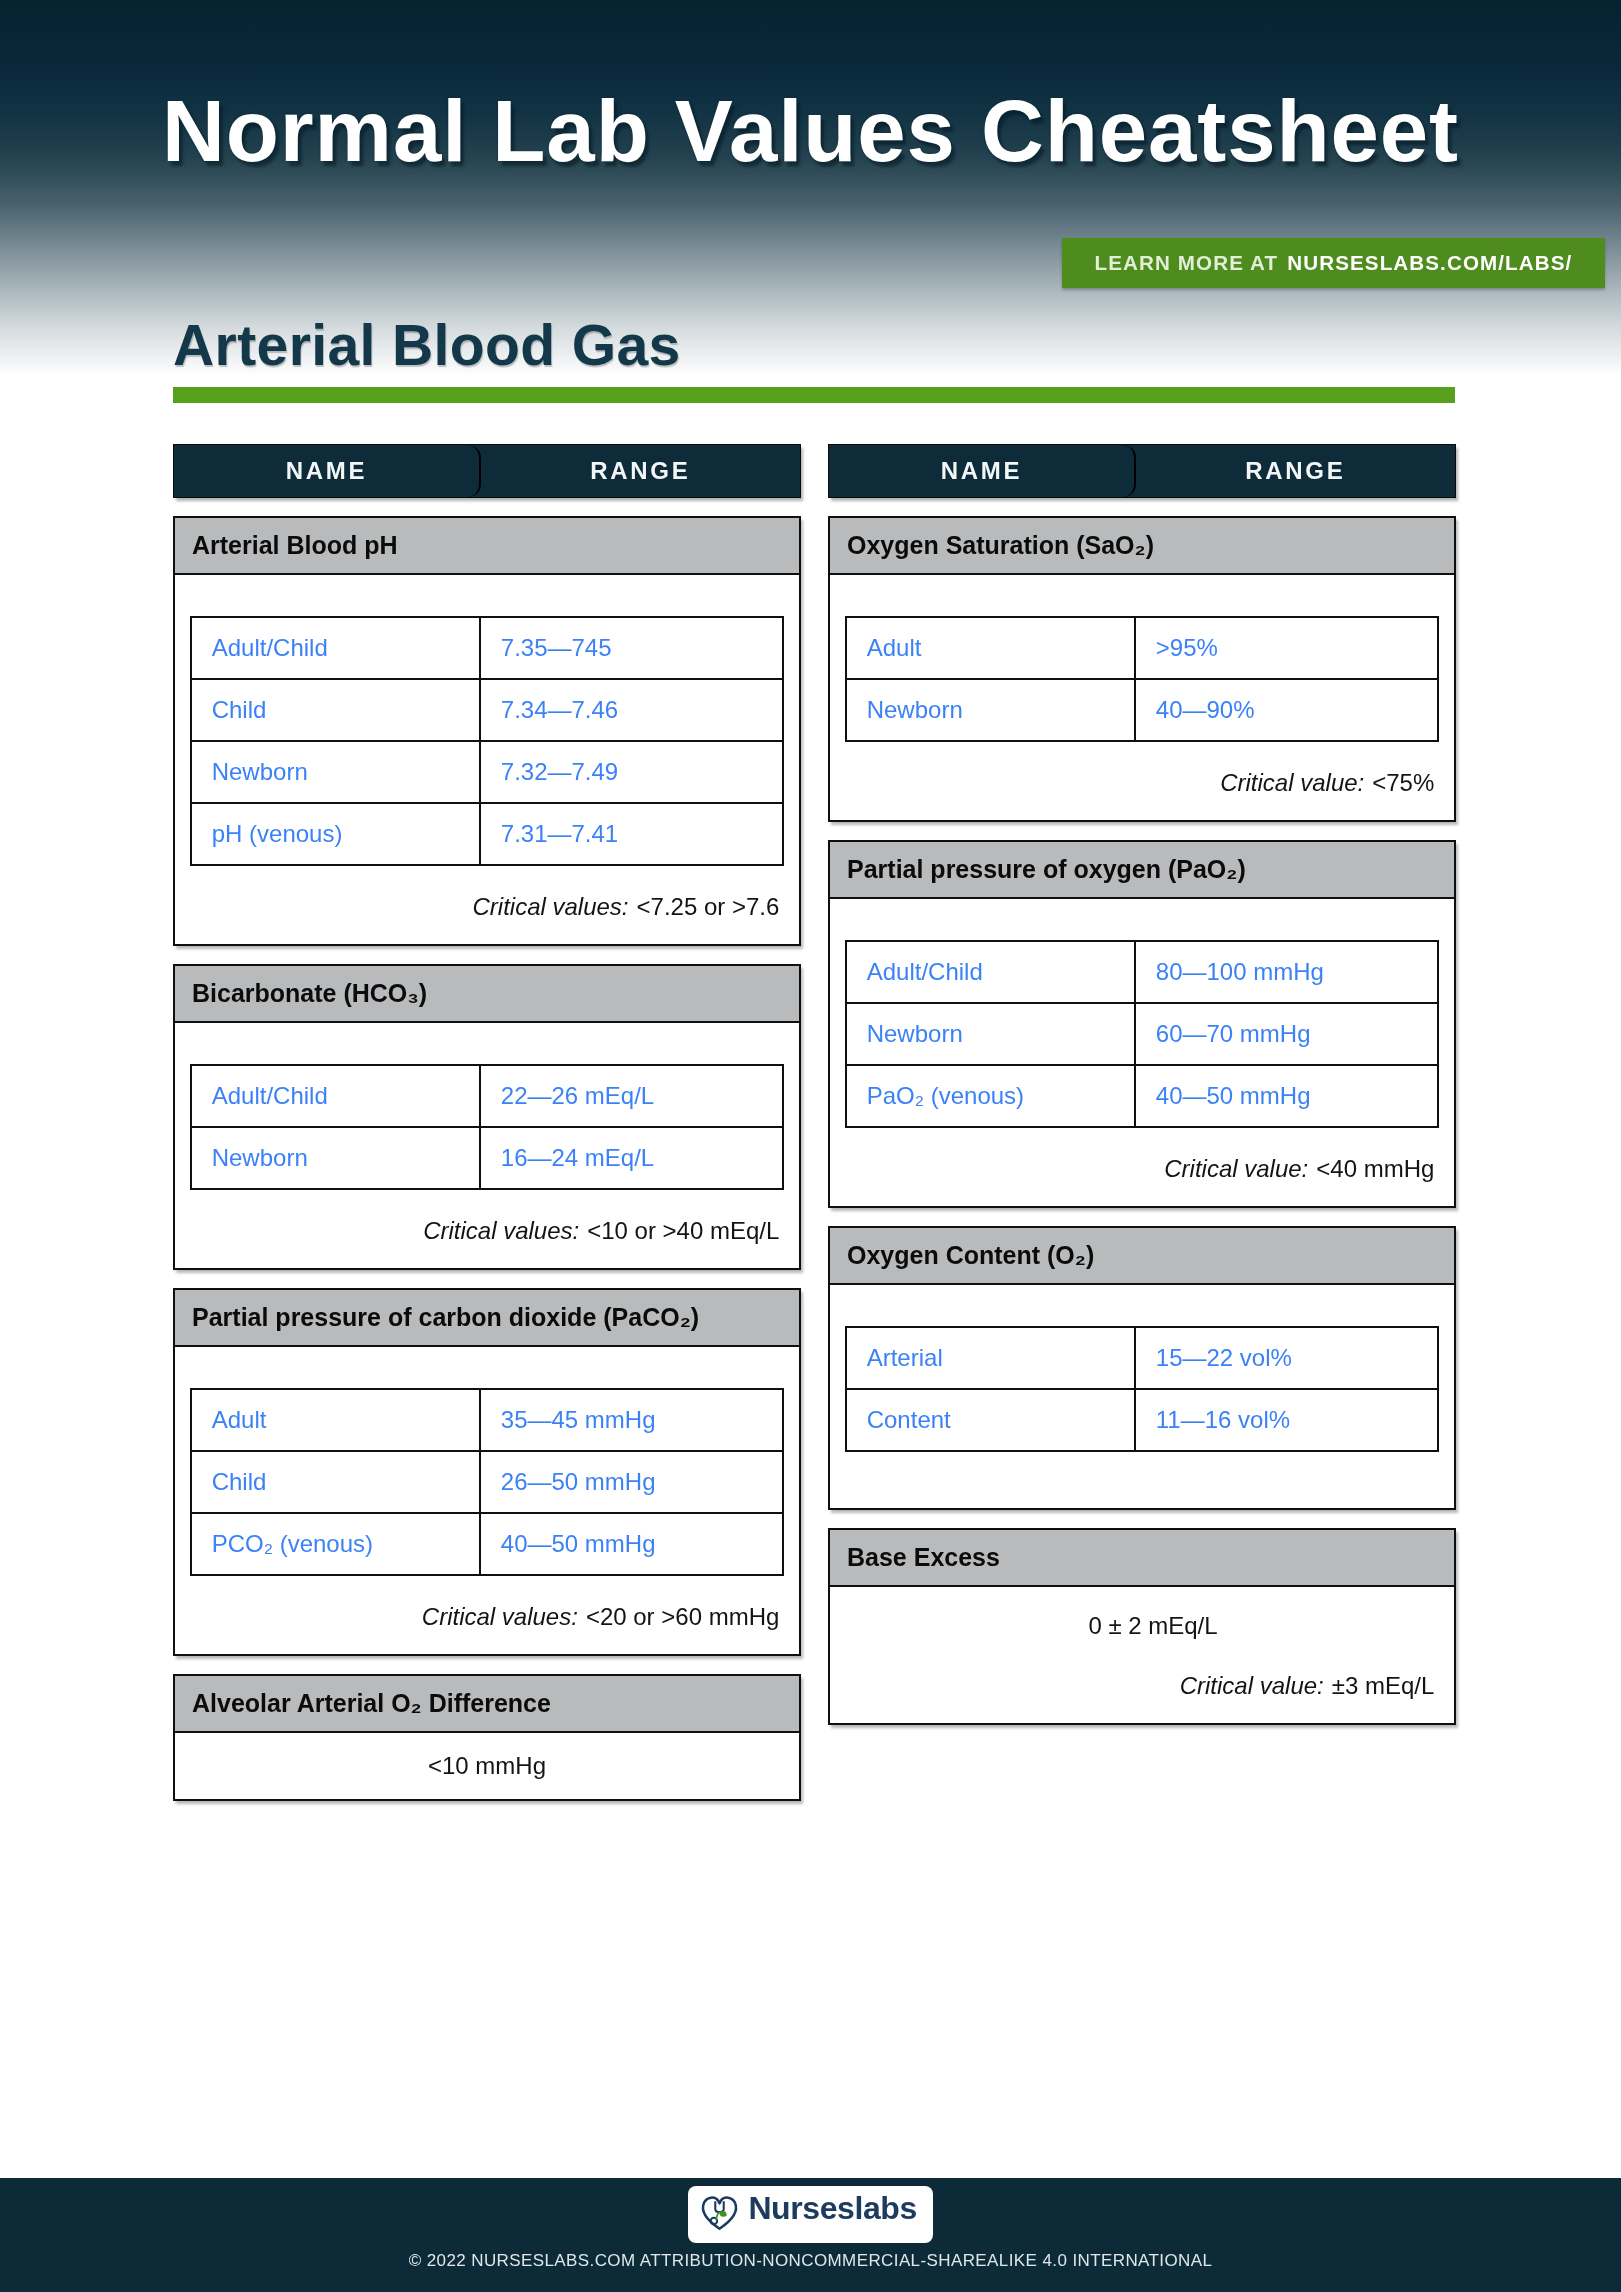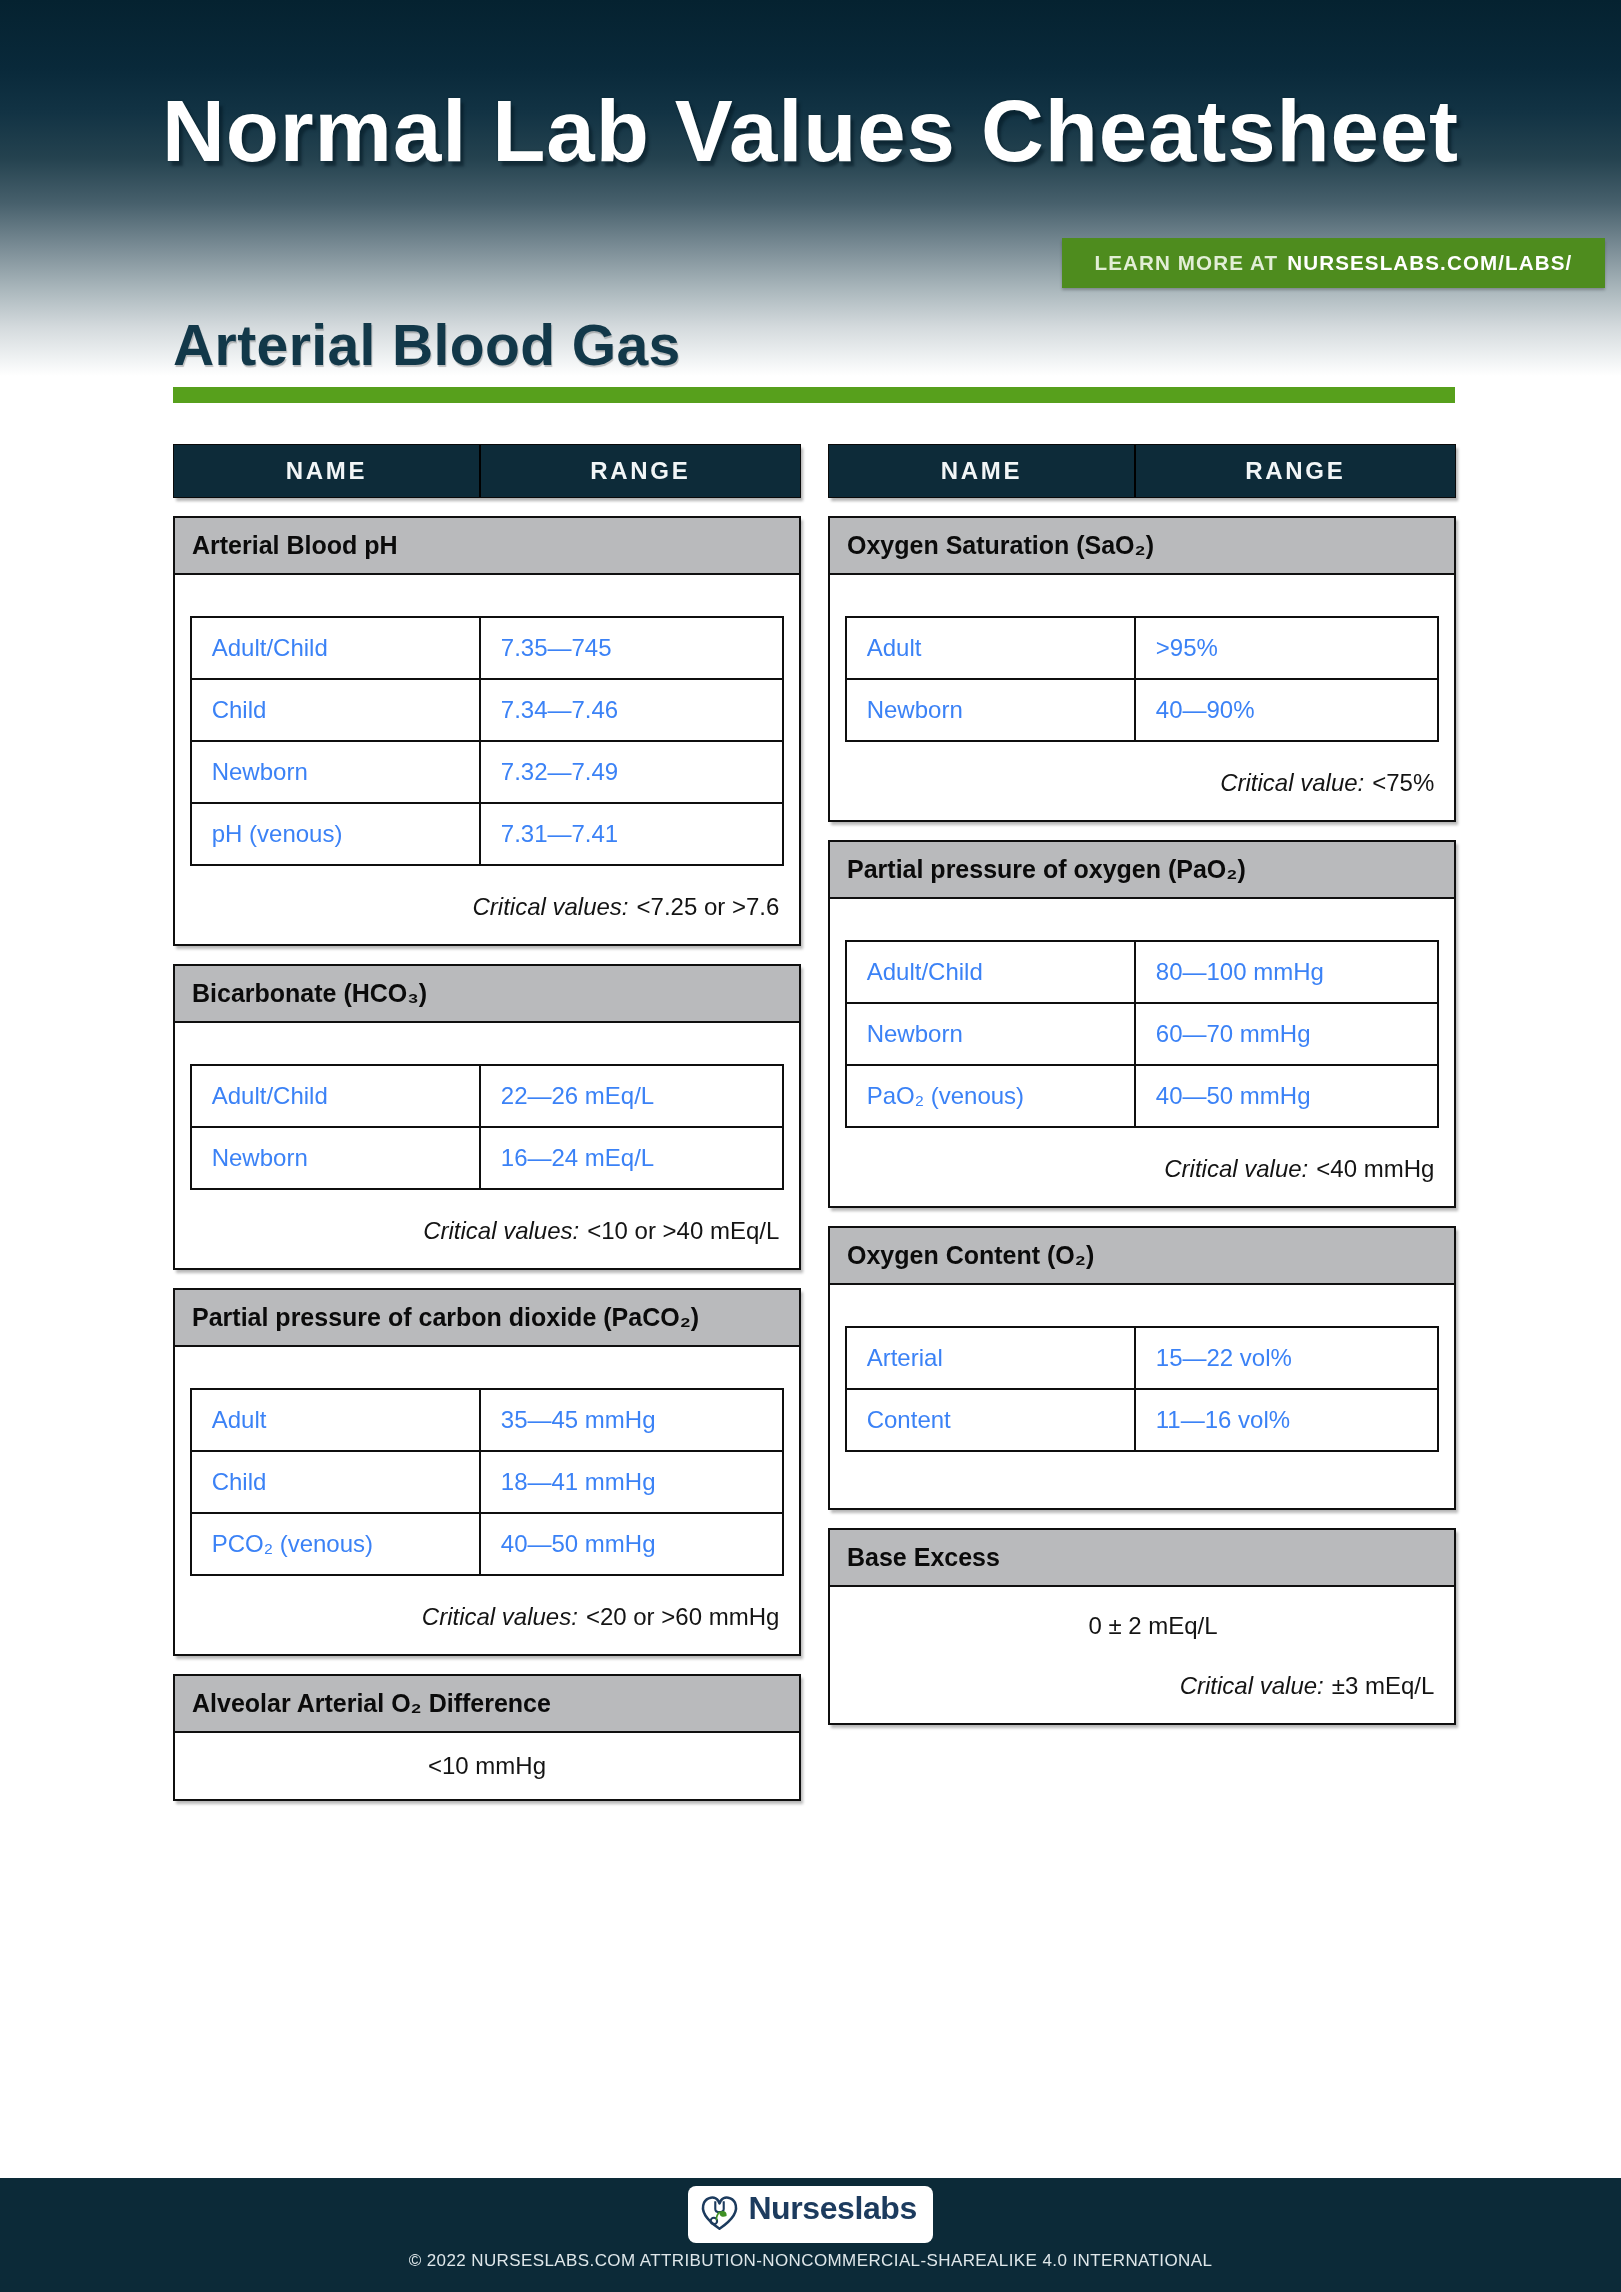--- a/index.html
+++ b/index.html
@@ -81,20 +81,21 @@
     box-shadow: 2.7px 3.6px 2.7px rgba(0,0,0,0.30);
   }
   .col-header .hcell {
     display: flex;
     align-items: center;
     justify-content: center;
     font-size: 24px;
     font-weight: 600;
     letter-spacing: 2.7px;
     color: #f2f6f7;
+    border-radius: 13px;
   }
   .col-header .hname { width: 49%; border-right: 2.7px solid #000; }
   .col-header .hrange { width: 51%; }
 
   .section {
     margin-top: 18px;
     background: #ffffff;
     border: 2.7px solid #0f0f0f;
     box-shadow: 2.7px 3.6px 2.7px rgba(0,0,0,0.28);
   }
@@ -238,21 +239,21 @@
 
       <div class="section">
         <div class="section-bar">Partial pressure of carbon dioxide (PaCO₂)</div>
         <div class="inner-table">
           <div class="tr">
             <div class="td name">Adult</div>
             <div class="td range">35—45 mmHg</div>
           </div>
           <div class="tr">
             <div class="td name">Child</div>
-            <div class="td range">18—41 mmHg</div>
+            <div class="td range">26—50 mmHg</div>
           </div>
           <div class="tr">
             <div class="td name">PCO₂ (venous)</div>
             <div class="td range">40—50 mmHg</div>
           </div>
         </div>
         <div class="critical">
           <span class="crit-label">Critical values:</span><span class="crit-value">&lt;20 or &gt;60 mmHg</span>
         </div>
       </div>

